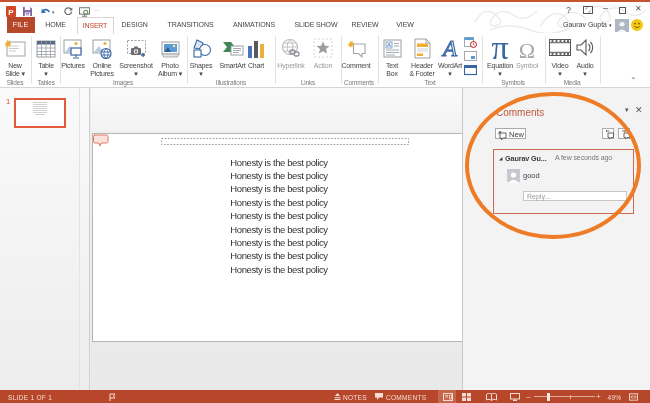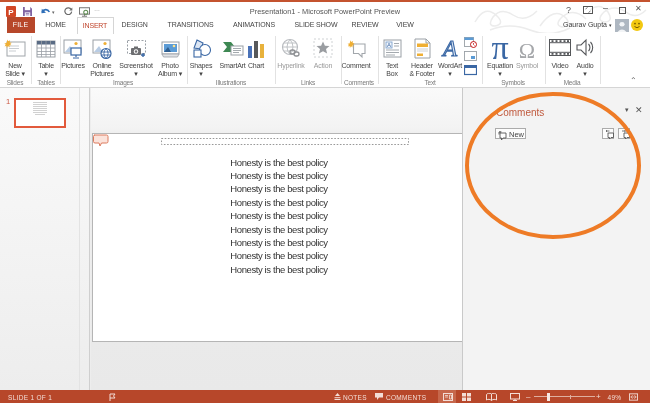--- a/index.html
+++ b/index.html
@@ -70,21 +70,20 @@
   <svg class="abs" style="left:64px;top:4.5px" width="8.5" height="8.5" viewBox="0 0 10 10">
     <path d="M8.5 3 A4 4 0 1 0 9 5.5" fill="none" stroke="#6a6a6a" stroke-width="1.4"></path>
     <path d="M9.8 0.5 L9.8 4.2 L6.2 4.2 Z" fill="#6a6a6a"></path>
   </svg>
   <svg class="abs" style="left:79px;top:4.5px" width="11" height="10" viewBox="0 0 13 11">
     <rect x="0.5" y="0.5" width="12" height="7.5" fill="none" stroke="#6a6a6a" stroke-width="1.1"></rect>
     <path d="M6.5 8 v2 M3.5 10.5 h6" stroke="#6a6a6a" stroke-width="1.1"></path>
     <circle cx="8" cy="5.8" r="2.4" fill="none" stroke="#5d8b50" stroke-width="1.2"></circle>
   </svg>
   <div class="abs" style="left:94px;top:3.5px;font-size:6px;color:#666">…</div>
-  <div id="titletext">Presentation1 - Microsoft PowerPoint Preview</div>
   <div class="abs" style="left:566px;top:3px;font-size:9px;color:#555">?</div>
   <svg class="abs" style="left:583px;top:4px" width="10" height="8" viewBox="0 0 10 8">
     <rect x="0.5" y="0.5" width="9" height="7" fill="none" stroke="#555" stroke-width="1"></rect>
     <path d="M2.5 3 l2 -1.5 M7.5 5 l-2 1.5" stroke="#555" stroke-width="0.8"></path>
   </svg>
   <div class="abs" style="left:603px;top:1px;font-size:9px;color:#555">–</div>
   <svg class="abs" style="left:619px;top:5px" width="7" height="7" viewBox="0 0 8 8">
     <rect x="0.5" y="0.5" width="7" height="7" fill="none" stroke="#555" stroke-width="1.3"></rect>
   </svg>
   <div class="abs" style="left:635px;top:2px;font-size:8px;color:#555">✕</div>
@@ -351,20 +350,35 @@
         <path d="M3 3 h5.5 v4.5 h-2.5 l-1.5 1.5 v-1.5 h-1.5 z" fill="#fff" stroke="#555" stroke-width="0.9"></path>
         <path d="M4.5 1 h-3.5 l1.2 -1 m-1.2 1 l1.2 1" fill="none" stroke="#555" stroke-width="0.8"></path>
       </svg>
     </div>
     <div class="abs" style="left:155px;top:39.5px;width:11.5px;height:11.5px;background:#fdfdfd;border:1px solid #ababab">
       <svg class="abs" style="left:1.5px;top:1.5px" width="9" height="9" viewBox="0 0 9 9">
         <path d="M3 3 h5.5 v4.5 h-2.5 l-1.5 1.5 v-1.5 h-1.5 z" fill="#fff" stroke="#555" stroke-width="0.9"></path>
         <path d="M1 1 h3.5 l-1.2 -1 m1.2 1 l-1.2 1" fill="none" stroke="#555" stroke-width="0.8"></path>
       </svg>
     </div>
+    <div class="abs" style="left:30px;top:60.5px;width:141px;height:65px;border:1px solid #ce6a51">
+      <div class="abs" style="left:5px;top:6.5px;font-size:4.5px;color:#333">◢</div>
+      <div class="abs" style="left:11px;top:4px;font-size:7.2px;font-weight:bold;color:#3b3b3b;letter-spacing:-0.1px">Gaurav Gu...</div>
+      <div class="abs" style="left:61px;top:4.5px;font-size:7px;color:#777;letter-spacing:-0.1px">A few seconds ago</div>
+      <div class="abs" style="left:13px;top:19px;width:13px;height:13px;background:#c6cacf">
+        <svg width="13" height="13" viewBox="0 0 13 13">
+          <circle cx="6.5" cy="5" r="2.6" fill="#fff"></circle>
+          <path d="M1.5 13 q5 -6.5 10 0 z" fill="#fff"></path>
+        </svg>
+      </div>
+      <div class="abs" style="left:29px;top:21px;font-size:7.5px;color:#444">good</div>
+      <div class="abs" style="left:29px;top:41px;width:104px;height:10px;background:#fff;border:1px solid #c6c6c6">
+        <div class="abs" style="left:3px;top:1px;font-size:7px;color:#999">Reply...</div>
+      </div>
+    </div>
   </div>
   <svg class="abs" style="left:440px;top:0px;pointer-events:none" width="210" height="160" viewBox="0 0 210 160">
     <ellipse cx="113" cy="77.5" rx="86" ry="71.5" fill="none" stroke="#ee7b26" stroke-width="4"></ellipse>
   </svg>
 </div>
 <div id="statusbar">
   <div class="sbtext" style="left:8px">SLIDE 1 OF 1</div>
   <svg class="abs" style="left:109px;top:2.5px" width="9" height="8" viewBox="0 0 9 8">
     <path d="M1 8 V1 h5 l-1.5 2 L6 5 H1" fill="none" stroke="#f3ddd6" stroke-width="1"></path>
   </svg>

